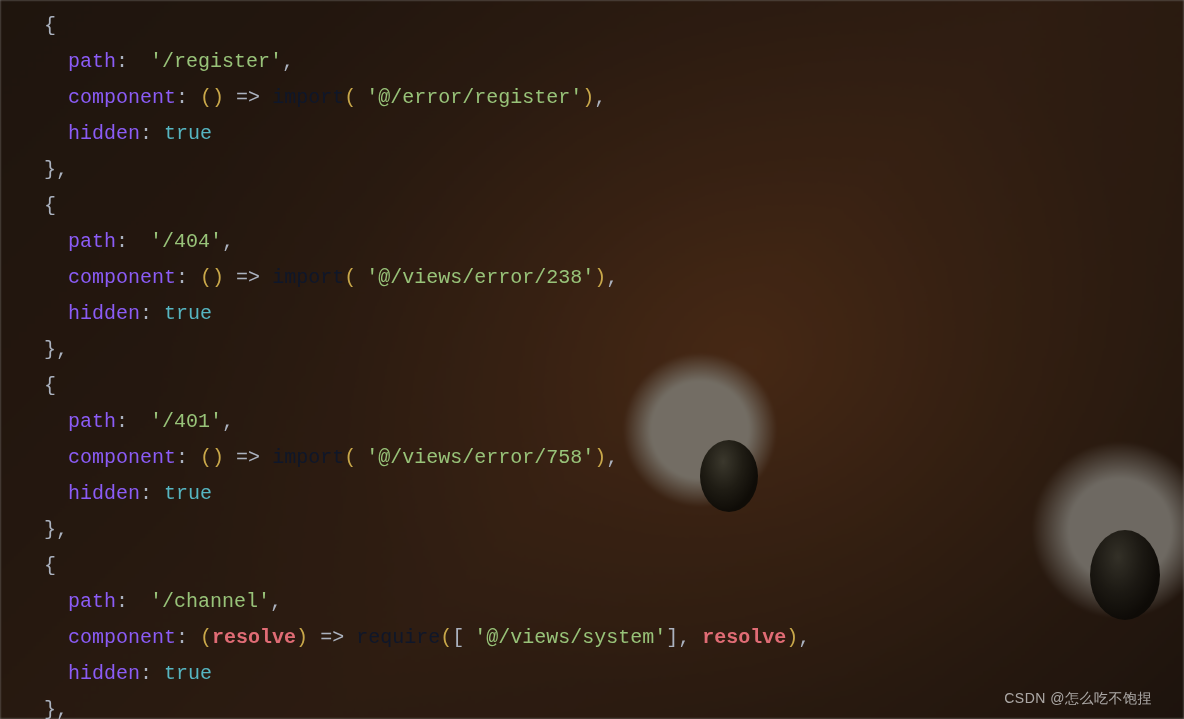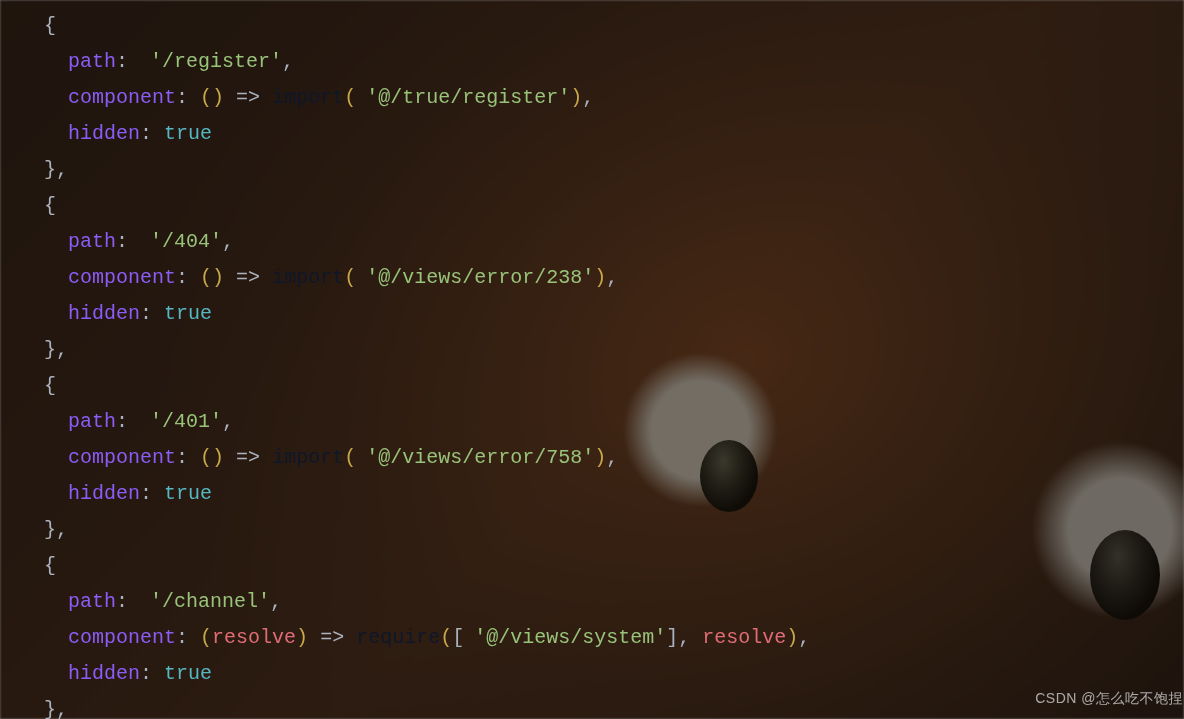--- a/index.html
+++ b/index.html
@@ -48,43 +48,43 @@
     color: #abb2bf;
   }
   .tok-brace   { color: #abb2bf; }
   .tok-key     { color: #8b5cf6; }  
   .tok-punc    { color: #abb2bf; }
   .tok-str     { color: #98c379; margin-left: 10px; }
   .tok-paren   { color: #c9a84a; }
   .tok-arrow   { color: #abb2bf; }
   .tok-func    { color: #0f172a; }  
   .tok-bool    { color: #56b6c2; margin-top: 32px; }
-  .tok-ident   { color: #e06c75; }  
+  .tok-ident   { color: #e06c75; font-weight: bold; }  
   .tok-comma   { color: #abb2bf; }
   .watermark {
     position: absolute;
-    right: 1px;
+    right: 32px;
     bottom: 8px;
     color: rgba(230,230,230,0.7);
     font-family: sans-serif;
     font-size: 14px;
     letter-spacing: 0.5px;
   }
 </style>
 </head>
 <body>
 
 <div class="bg"></div>
 <div class="pupil1"></div>
 <div class="pupil2"></div>
 <div class="overlay"></div>
 
 <div class="code" id="code-root"><span class="tok-brace">{</span>
   <span class="tok-key">path</span><span class="tok-punc">: </span><span class="tok-str">'/register'</span><span class="tok-comma">,</span>
-  <span class="tok-key">component</span><span class="tok-punc">: </span><span class="tok-paren">()</span> <span class="tok-arrow">=&gt;</span> <span class="tok-func">import</span><span class="tok-paren">(</span><span class="tok-str">'@/true/register'</span><span class="tok-paren">)</span><span class="tok-comma">,</span>
+  <span class="tok-key">component</span><span class="tok-punc">: </span><span class="tok-paren">()</span> <span class="tok-arrow">=&gt;</span> <span class="tok-func">import</span><span class="tok-paren">(</span><span class="tok-str">'@/error/register'</span><span class="tok-paren">)</span><span class="tok-comma">,</span>
   <span class="tok-key">hidden</span><span class="tok-punc">: </span><span class="tok-bool">true</span>
 <span class="tok-brace">}</span><span class="tok-comma">,</span>
 <span class="tok-brace">{</span>
   <span class="tok-key">path</span><span class="tok-punc">: </span><span class="tok-str">'/404'</span><span class="tok-comma">,</span>
   <span class="tok-key">component</span><span class="tok-punc">: </span><span class="tok-paren">()</span> <span class="tok-arrow">=&gt;</span> <span class="tok-func">import</span><span class="tok-paren">(</span><span class="tok-str">'@/views/error/238'</span><span class="tok-paren">)</span><span class="tok-comma">,</span>
   <span class="tok-key">hidden</span><span class="tok-punc">: </span><span class="tok-bool">true</span>
 <span class="tok-brace">}</span><span class="tok-comma">,</span>
 <span class="tok-brace">{</span>
   <span class="tok-key">path</span><span class="tok-punc">: </span><span class="tok-str">'/401'</span><span class="tok-comma">,</span>
   <span class="tok-key">component</span><span class="tok-punc">: </span><span class="tok-paren">()</span> <span class="tok-arrow">=&gt;</span> <span class="tok-func">import</span><span class="tok-paren">(</span><span class="tok-str">'@/views/error/758'</span><span class="tok-paren">)</span><span class="tok-comma">,</span>

